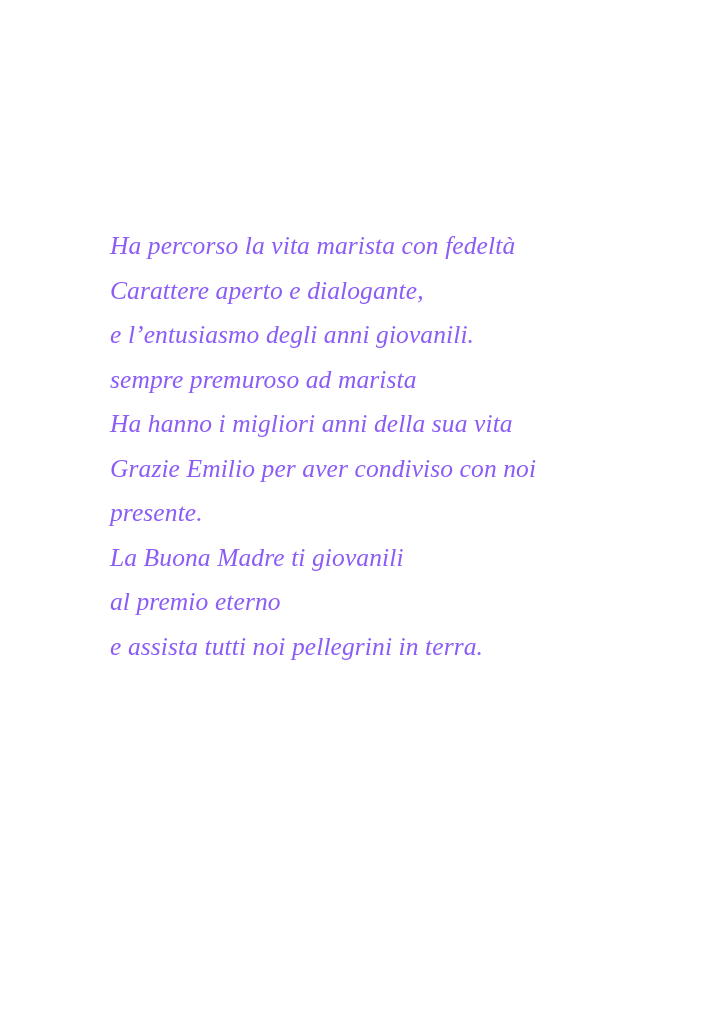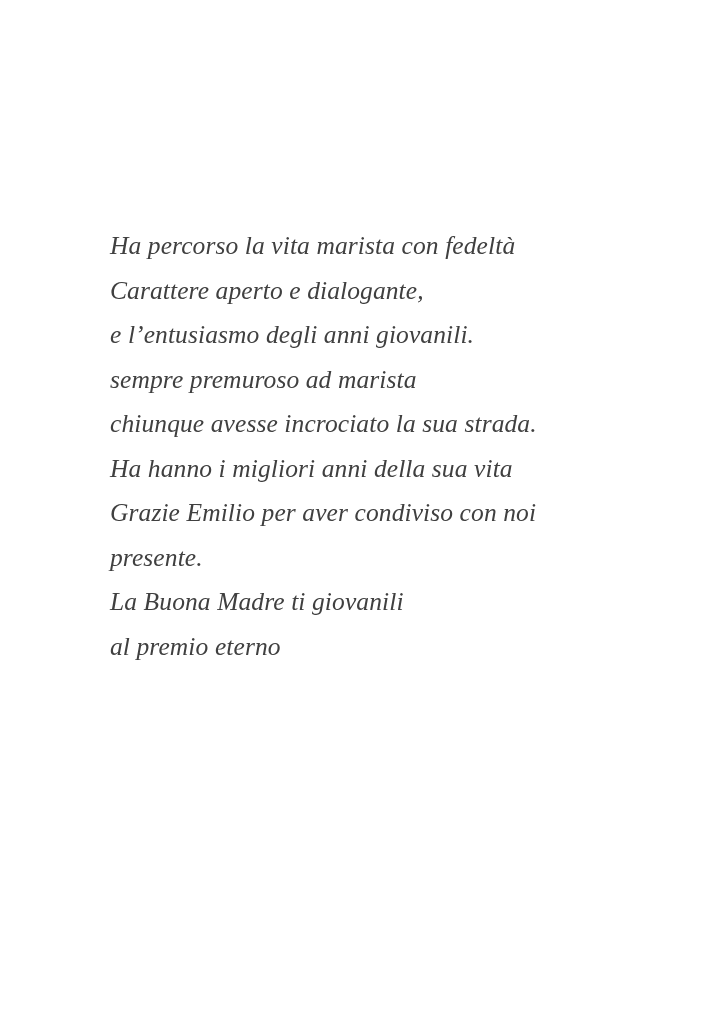--- a/index.html
+++ b/index.html
@@ -24,34 +24,34 @@
     position: absolute;
     left: 110px;
     top: 224px;
     width: 530px;
   }
   .memorial-line {
     font-family: "Liberation Serif", serif;
     font-style: italic;
     font-size: 25.5px;
     line-height: 44.5px;
-    color: #404040;
+    color: #8b5cf6;
     white-space: pre;
     letter-spacing: 0.1px;
   }
 </style>
 </head>
 <body>
 
 <div class="page">
   <div class="memorial-text">
     <div class="memorial-line">Ha percorso la vita marista con fedeltà</div>
     <div class="memorial-line">Carattere aperto e dialogante,</div>
     <div class="memorial-line">e l’entusiasmo degli anni giovanili.</div>
     <div class="memorial-line">sempre premuroso ad marista</div>
-    <div class="memorial-line">chiunque avesse incrociato la sua strada.</div>
     <div class="memorial-line">Ha hanno i migliori anni della sua vita</div>
     <div class="memorial-line">Grazie Emilio per aver condiviso con noi</div>
     <div class="memorial-line">presente.</div>
     <div class="memorial-line">La Buona Madre ti giovanili</div>
     <div class="memorial-line">al premio eterno</div>
+    <div class="memorial-line">e assista tutti noi pellegrini in terra.</div>
   </div>
 </div>
 
 </body></html>

